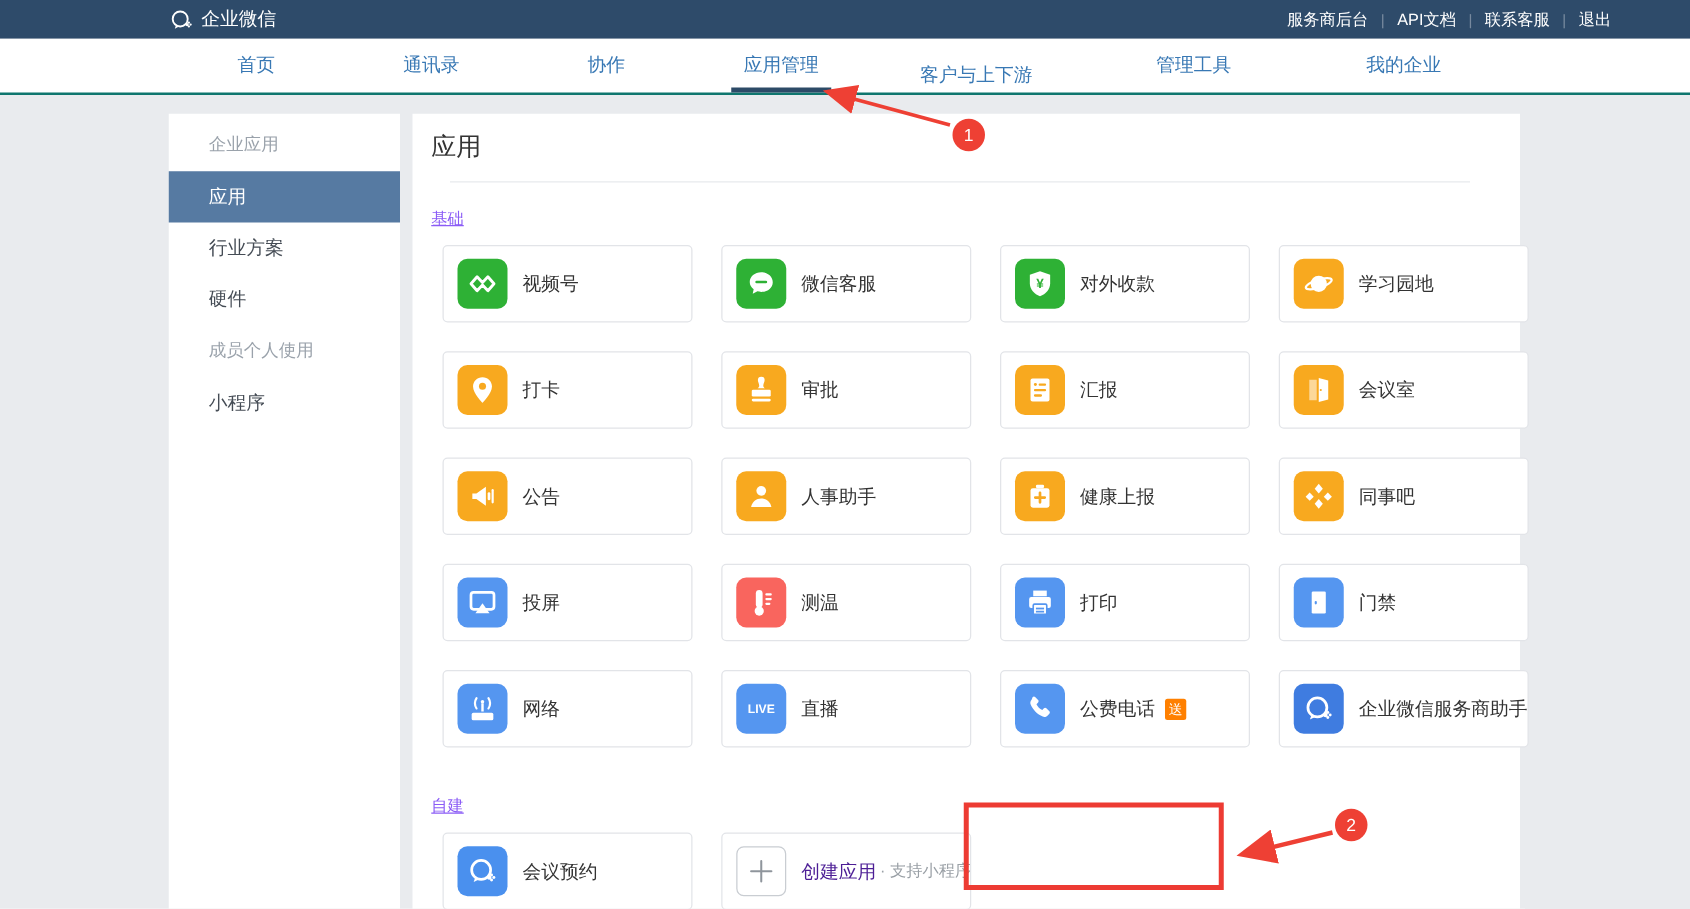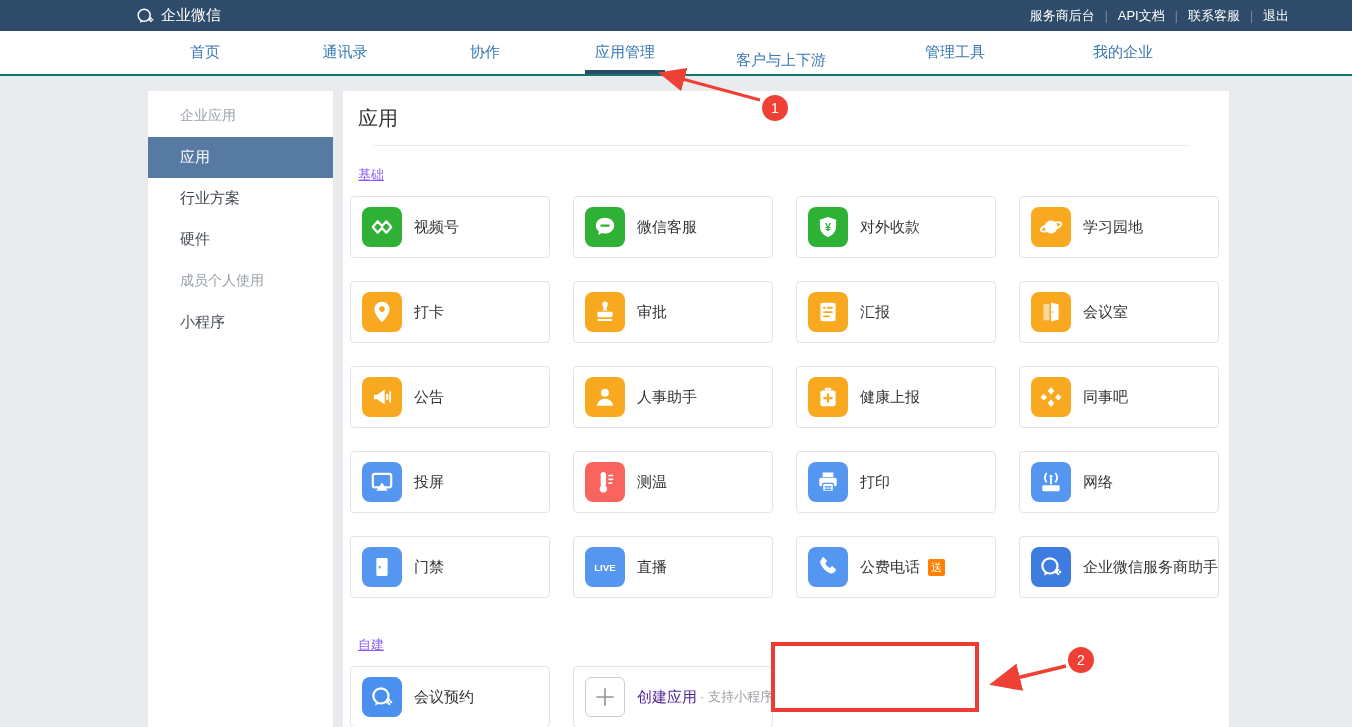--- a/index.html
+++ b/index.html
@@ -17,32 +17,32 @@
   .top-sep { color:rgba(255,255,255,.35); margin:0 10px; font-size:12px; }
   
   .nav { height:45px; background:#fff; display:flex; padding:0 137px 0 135px; border-bottom:2px solid #0f766e; }
   .nav-tab { display:flex; align-items:center; justify-content:center; font-size:15px; color:#3878b4; position:relative; cursor:pointer; }
   .nav-tab:nth-child(-n+4) { width:140px; }
   .nav-tab:nth-child(5) { width:172px;margin-top:16px; }
   .nav-tab:nth-child(6) { width:176px; }
   .nav-tab:nth-child(7) { width:160px; }
   .nav-tab.active::after { content:""; position:absolute; left:50%; transform:translateX(-50%); bottom:0; width:80px; height:4px; background:#2c4a67; }
   
-  .page { position:absolute; top:76px; left:0; right:0; bottom:0;margin-left:13px; }
+  .page { position:absolute; top:76px; left:0; right:0; bottom:0; }
   .sidebar { position:absolute; left:135px; top:15px; bottom:0; width:185px; background:#fff; padding-top:4px; }
   .side-header { font-size:14px; color:#9aa2ab; padding:12px 0 12px 32px; }
   .side-item { font-size:15px; color:#454c55; padding:11px 0 11px 32px; cursor:pointer; }
   .side-item.active { background:#567aa2; color:#fff; }
   .main { position:absolute; left:330px; top:15px; bottom:0; width:886px; background:#fff; }
   .panel-head { padding:13px 15px 0; }
   .page-title { font-size:20px; font-weight:400; color:#333; line-height:28px; }
   .head-divider { height:1px; background:#e8eaed; margin:13px 25px 0 15px; }
   .section-label { font-size:13px; color:#8b5cf6; margin:20px 15px 12px;text-decoration:underline; }
   .section + .section .section-label { margin-top:38px; }
-  .app-grid { display:grid; grid-template-columns:repeat(4,200px); column-gap:15px; row-gap:20px; padding-left:7px;gap:23px; }
+  .app-grid { display:grid; grid-template-columns:repeat(4,200px); column-gap:15px; row-gap:20px; padding-left:24px;gap:23px; }
   .app-card { height:62px; border:1px solid #e2e4e8; border-radius:4px; background:#fff; display:flex; align-items:center; padding-left:11px; cursor:pointer; overflow:hidden; }
   .app-icon { width:40px; height:40px; border-radius:8px; flex:none; display:flex; align-items:center; justify-content:center; }
   .app-icon svg { width:26px; height:26px; display:block; }
   .app-icon.plain { background:#fff; border:1px solid #c9cdd2; border-radius:6px; }
   .app-label { margin-left:12px; font-size:15px; color:#333; white-space:nowrap; }
   .app-label.create-label { color:#4c1d95; }
   .app-sub { font-size:13px; color:#9aa0a6; margin-left:3px; white-space:nowrap; }
   .badge { margin-left:8px; width:17px; height:17px; border-radius:2px; color:#fff; font-size:11px; display:flex; align-items:center; justify-content:center; flex:none; }
   
   .anno-arrows { position:absolute; inset:0; width:1352px; height:727px; pointer-events:none; z-index:55; }
@@ -254,36 +254,36 @@
                   <rect x="7" y="13.2" width="10" height="7.5" rx="1" fill="#fff" stroke="var(--c,#5596f0)" stroke-width="1.2"></rect>
                   <rect x="9" y="15.8" width="6" height="1.3" fill="var(--c,#5596f0)"></rect>
                   <rect x="9" y="18.1" width="6" height="1.3" fill="var(--c,#5596f0)"></rect>
                 </svg>
               </span>
               <span class="app-label">打印</span>
             </div>
             <div class="app-card">
               <span class="app-icon" style="background: rgb(85, 150, 240); --c: #5596f0;">
                 <svg viewBox="0 0 24 24">
+                  <rect x="6.8" y="3.8" width="10.4" height="16.4" rx="1" fill="#fff"></rect>
+                  <rect x="9" y="10.8" width="1.6" height="2.6" rx=".8" fill="var(--c,#5596f0)"></rect>
+                </svg>
+              </span>
+              <span class="app-label">门禁</span>
+            </div>
+            <div class="app-card">
+              <span class="app-icon" style="background: rgb(85, 150, 240); --c: #5596f0;">
+                <svg viewBox="0 0 24 24">
                   <rect x="4" y="15" width="16" height="5.5" rx="1.2" fill="#fff"></rect>
                   <path d="M12 8v6" stroke="#fff" stroke-width="1.8"></path>
                   <circle cx="12" cy="6.8" r="1.3" fill="#fff"></circle>
                   <path d="M7.6 4.2a7 7 0 0 0 0 7.6M16.4 4.2a7 7 0 0 1 0 7.6" stroke="#fff" stroke-width="1.6" fill="none" stroke-linecap="round"></path>
                 </svg>
               </span>
               <span class="app-label">网络</span>
-            </div>
-            <div class="app-card">
-              <span class="app-icon" style="background: rgb(85, 150, 240); --c: #5596f0;">
-                <svg viewBox="0 0 24 24">
-                  <rect x="6.8" y="3.8" width="10.4" height="16.4" rx="1" fill="#fff"></rect>
-                  <rect x="9" y="10.8" width="1.6" height="2.6" rx=".8" fill="var(--c,#5596f0)"></rect>
-                </svg>
-              </span>
-              <span class="app-label">门禁</span>
             </div>
             <div class="app-card">
               <span class="app-icon" style="background: rgb(85, 150, 240); --c: #5596f0;">
                 <svg viewBox="0 0 24 24">
                   <text x="12" y="15.5" font-size="9" font-weight="bold" fill="#fff" text-anchor="middle" font-family="Liberation Sans,sans-serif">LIVE</text>
                 </svg>
               </span>
               <span class="app-label">直播</span>
             </div>
             <div class="app-card">

